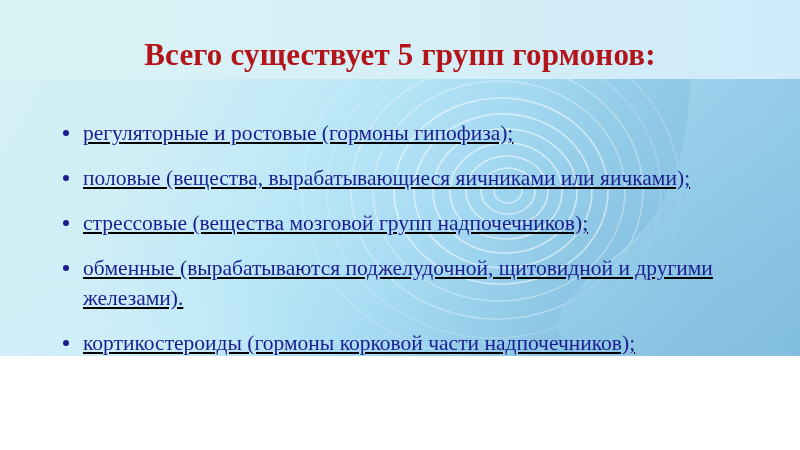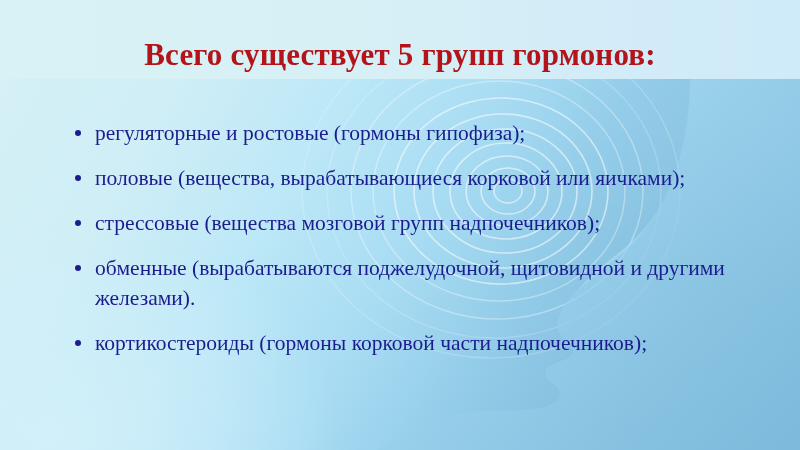--- a/index.html
+++ b/index.html
@@ -4,21 +4,21 @@
 <style>
   html, body {
     margin: 0;
     padding: 0;
     background: #ffffff;
   }
 
   #slide {
     position: relative;
     width: 800px;
-    height: 450px;
+    height: 356px;
     overflow: hidden;
     background: #5eead4;
     font-family: "Liberation Serif", "DejaVu Serif", serif;
   }
 
   
   .top-band {
     position: absolute;
     left: 0; top: 0;
     width: 800px; height: 79px;
@@ -67,23 +67,24 @@
     font-weight: bold;
     font-size: 31px;
     line-height: 38px;
     letter-spacing: 0.2px;
     white-space: nowrap;
   }
 
   
   .body {
     position: absolute;
-    left: 68px;
+    left: 56px;
     top: 118px;
     width: 712px;
+    text-decoration: underline;
   }
 
   .bullet-row {
     position: relative;
     display: block;
     color: #1c1c8e;
     font-size: 21.5px;
     line-height: 30px;
     padding-left: 27px;
     margin-bottom: 15px;
@@ -171,21 +172,21 @@
 
   <div class="body">
 
     <div class="bullet-row">
       <span class="dot"></span>
       <span class="txt">регуляторные и ростовые (гормоны гипофиза);</span>
     </div>
 
     <div class="bullet-row">
       <span class="dot"></span>
-      <span class="txt">половые (вещества, вырабатывающиеся корковой или яичками);</span>
+      <span class="txt">половые (вещества, вырабатывающиеся яичниками или яичками);</span>
     </div>
 
     <div class="bullet-row">
       <span class="dot"></span>
       <span class="txt">стрессовые (вещества мозговой групп надпочечников);</span>
     </div>
 
     <div class="bullet-row">
       <span class="dot"></span>
       <span class="txt">обменные (вырабатываются поджелудочной, щитовидной и другими железами).</span>

